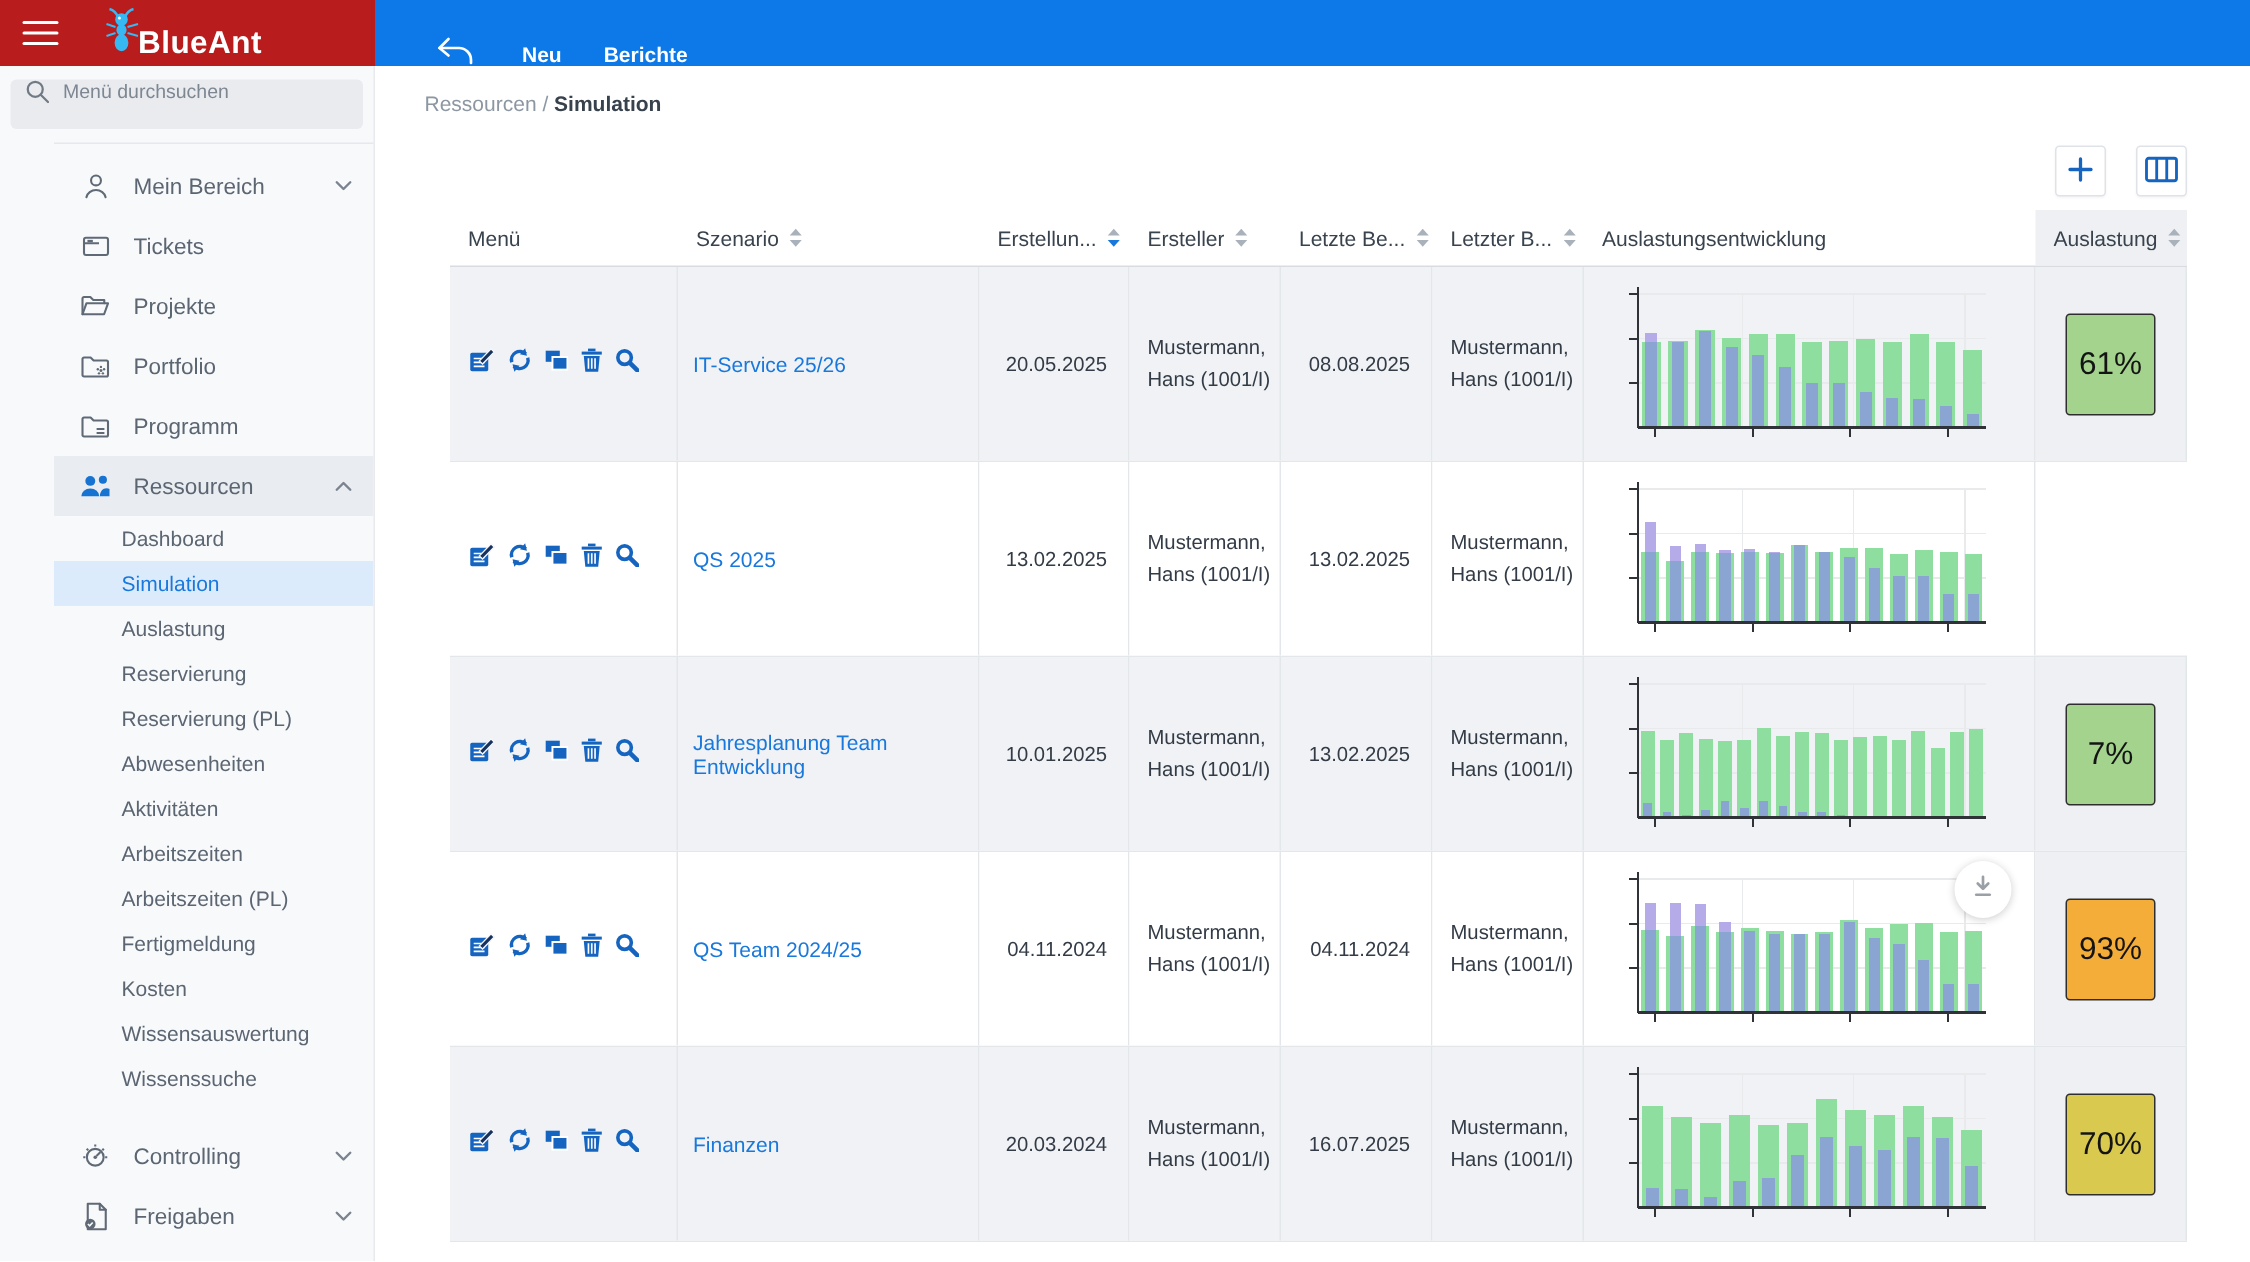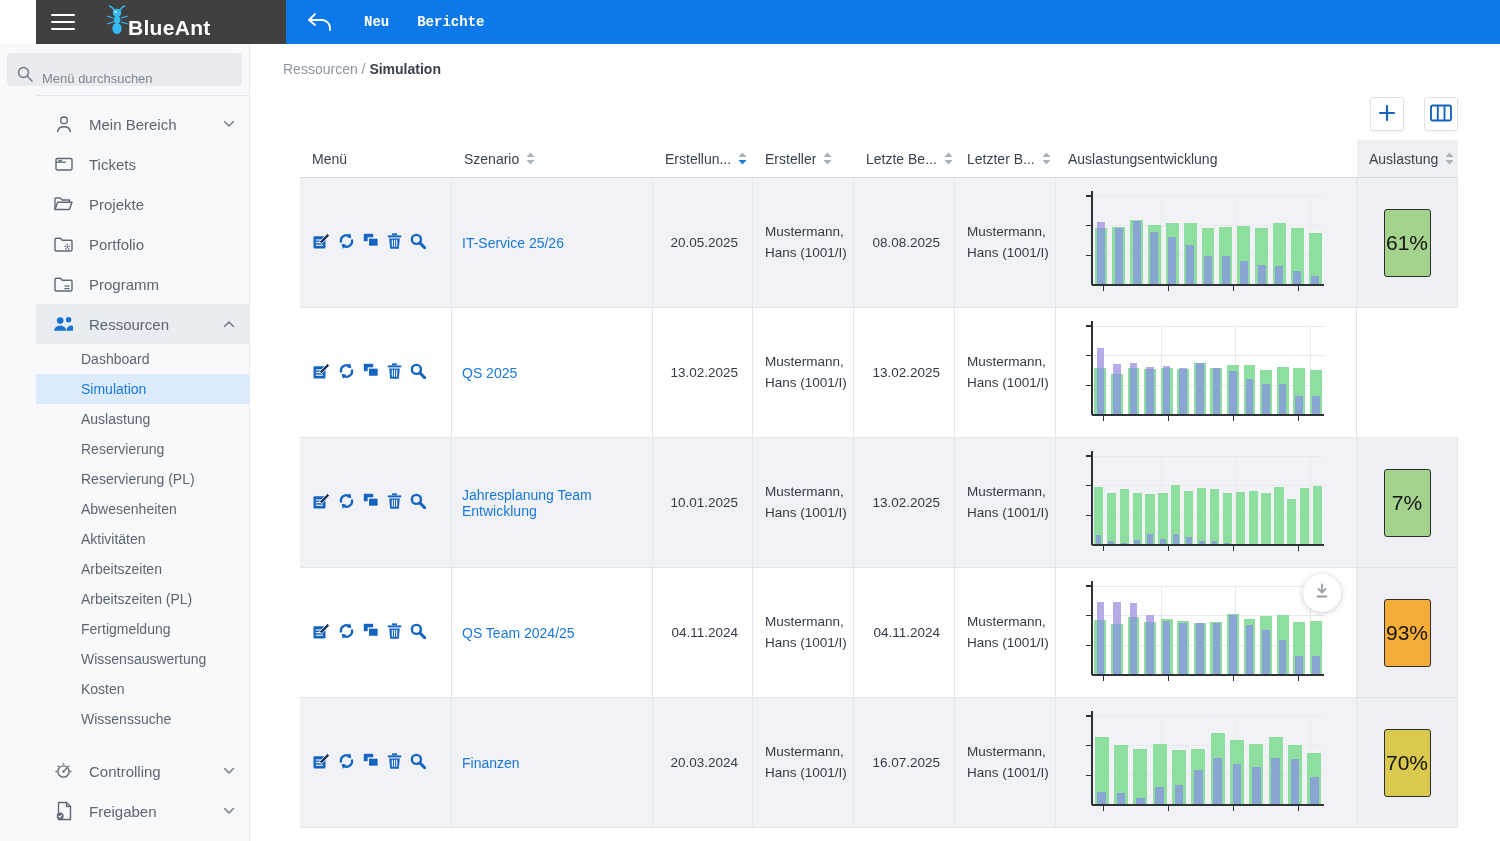--- a/index.html
+++ b/index.html
@@ -2,34 +2,34 @@
 <html><head>
 <meta charset="utf-8">
 <style>
   * { margin:0; padding:0; box-sizing:border-box; }
   html,body { width:1500px; height:841px; overflow:hidden; background:#fff;
     font-family:"Liberation Sans", sans-serif; }
   .app { position:relative; width:1500px; height:841px; background:#fff; overflow:hidden; }
 
   
   .topbar { position:absolute; top:0; left:0; width:1500px; height:44px; display:flex; }
-  .topbar-left { width:250px; height:44px; background:#404040; display:flex; align-items:center; flex-shrink:0;margin-left:36px; }
-  .topbar-right { flex:1; height:44px; background:#0d79e8; display:flex; align-items:center; padding-left:20px;font-family:Liberation Mono, monospace; }
+  .topbar-left { width:250px; height:44px; background:#b91c1c; display:flex; align-items:center; flex-shrink:0; }
+  .topbar-right { flex:1; height:44px; background:#0d79e8; display:flex; align-items:flex-end; padding-left:40px; }
   .hamburger { width:24px; margin-left:15px; cursor:pointer; }
   .hamburger span { display:block; width:24px; height:2px; background:#fff; margin:5px 0; border-radius:1px; }
   .logo { display:flex; align-items:flex-end; margin-left:30px; cursor:pointer; }
   .logo-text { color:#fff; font-size:21px; font-weight:600; letter-spacing:.3px; margin-left:-3px; line-height:1; padding-bottom:2px;}
   .undo-btn { margin-right:16px; cursor:pointer; display:flex; align-items:center; }
   .top-nav-item { color:#fff; font-size:14px; font-weight:600; padding:0 14px; cursor:pointer; text-decoration:none; }
 
   
   .sidebar { position:absolute; top:44px; left:0; width:250px; height:797px; background:#f8f9fb;
     border-right:1px solid #e8eaed; overflow:hidden; }
   .search-box { margin:9px 7px 9px 7px; height:33px; background:#e9ebef; border-radius:4px;
-    display:flex; align-items:flex-end; padding:0 10px; gap:9px; }
+    display:flex; align-items:flex-start; padding:0 10px; gap:9px; }
   .search-box input { border:none; outline:none; background:transparent; font-size:13px; color:#49525c;
     font-family:"Liberation Sans",sans-serif; width:180px; }
   .search-box input::placeholder { color:#7d8792; }
   #sidebar-nav { border-top:1px solid #e6e8eb; padding-top:8px;margin-left:36px; }
   .nav-item { height:40px; display:flex; align-items:center; padding:0 14px 0 17px; gap:15px;
     color:#5b6672; font-size:15px; cursor:pointer; }
   .nav-item.active { background:#e9ecf0; }
   .nav-item .nicon { width:21px; display:flex; justify-content:center; }
   .nav-item .chev { margin-left:auto; display:flex; }
   .chev.up svg { transform:rotate(180deg); }
@@ -64,21 +64,21 @@
   .cell { border-right:1px solid #e4e7ea; height:100%; display:flex; align-items:center; background:#fff; }
   .row.striped .cell { background:#f0f2f5; }
   .row .cell.c7 { background:#eef0f3; justify-content:center; }
   .cell.c0 { padding-left:13px; gap:8px; }
   .abtn { display:flex; cursor:pointer; }
   .cell.c1 { padding-left:10px; }
   .scen { color:#1878dc; font-size:14px; cursor:pointer; text-decoration:none; }
   .cell.num { justify-content:flex-end; padding-right:14px; font-size:13.5px; color:#333c46; }
   .cell.txt { padding-left:12px; padding-right:6px; font-size:13.5px; color:#333c46; line-height:1.55; }
   .cell.c6 { padding-left:16px; position:relative; }
-  .badge { width:47px; height:68px; border:1.5px solid #2e2e2e; border-radius:3px;
+  .badge { width:60px; height:68px; border:1.5px solid #2e2e2e; border-radius:3px;
     display:flex; align-items:center; justify-content:center; font-size:21px; color:#141414; }
   .dl-btn { position:absolute; top:6px; right:15px; width:38px; height:38px; border-radius:50%;
     background:#fff; box-shadow:0 1px 6px rgba(0,0,0,.2); display:flex; align-items:center;
     justify-content:center; cursor:pointer; }
 </style>
 </head>
 <body>
 
 <div class="app">
 
@@ -224,24 +224,24 @@
         <div class="nav-sub">
           <span class="nlabel">Arbeitszeiten</span>
         </div>
         <div class="nav-sub">
           <span class="nlabel">Arbeitszeiten (PL)</span>
         </div>
         <div class="nav-sub">
           <span class="nlabel">Fertigmeldung</span>
         </div>
         <div class="nav-sub">
+          <span class="nlabel">Kosten</span>
+        </div>
+        <div class="nav-sub">
           <span class="nlabel">Wissensauswertung</span>
-        </div>
-        <div class="nav-sub">
-          <span class="nlabel">Kosten</span>
         </div>
         <div class="nav-sub">
           <span class="nlabel">Wissenssuche</span>
         </div>
         <div class="nav-item gap-before">
           <span class="nicon">
             <svg width="21" height="20" viewBox="0 0 21 20">
               <circle cx="10.5" cy="10.5" r="5.6" fill="none" stroke="#5f6a76" stroke-width="1.4" stroke-linecap="round" stroke-linejoin="round"></circle>
               <circle cx="10.5" cy="10.5" r="1.2" fill="#5f6a76"></circle>
               <line x1="11.3" y1="9.7" x2="14" y2="7" stroke="#5f6a76" stroke-width="1.4"></line>

